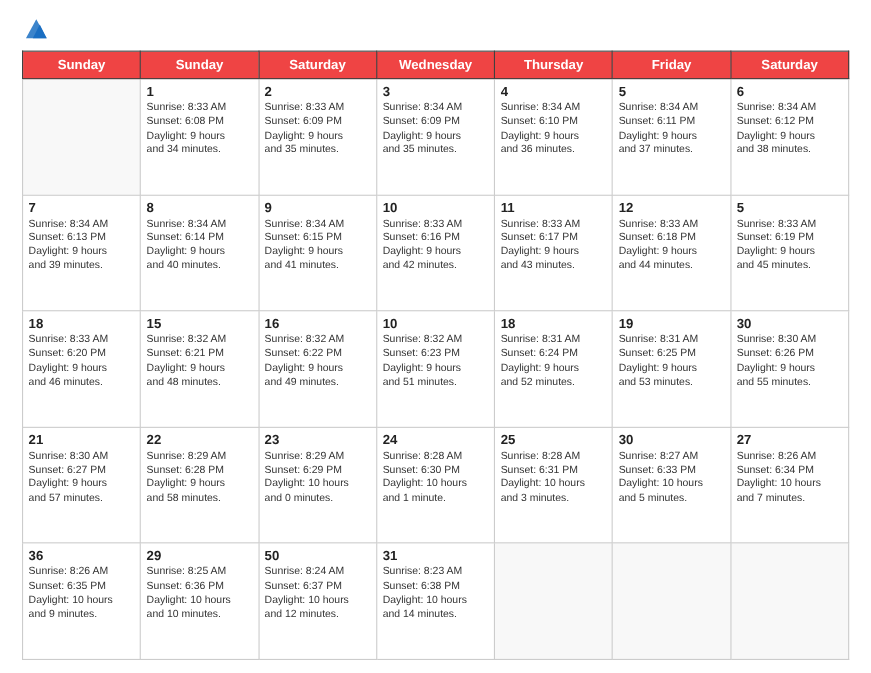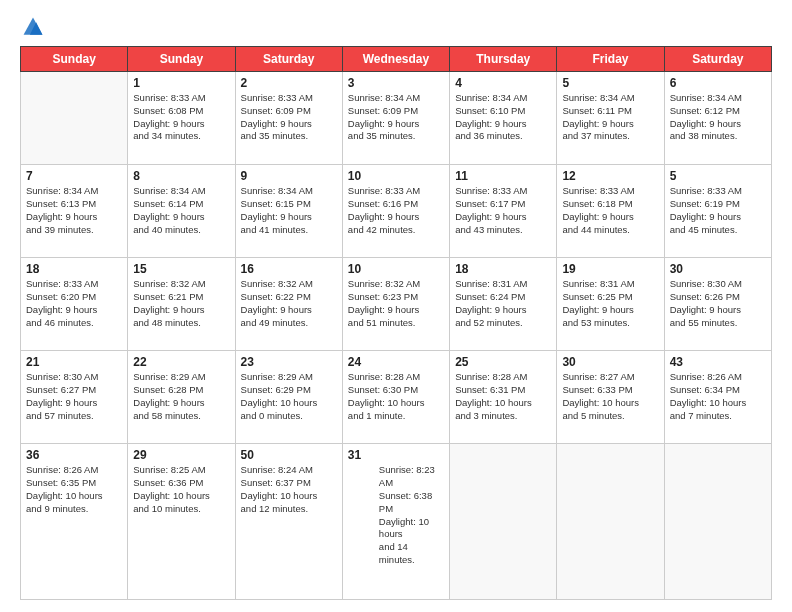--- a/index.html
+++ b/index.html
@@ -302,21 +302,21 @@
 and 3 minutes.</div>
           </td>
           <td>
             <span class="day-number">30</span>
             <div class="day-info" style="white-space: pre-line;">Sunrise: 8:27 AM
 Sunset: 6:33 PM
 Daylight: 10 hours
 and 5 minutes.</div>
           </td>
           <td>
-            <span class="day-number">43</span>
+            <span class="day-number">27</span>
             <div class="day-info" style="white-space: pre-line;">Sunrise: 8:26 AM
 Sunset: 6:34 PM
 Daylight: 10 hours
 and 7 minutes.</div>
           </td>
         </tr>
         <tr>
           <td>
             <span class="day-number">36</span>
             <div class="day-info" style="white-space: pre-line;">Sunrise: 8:26 AM
@@ -333,21 +333,21 @@
           </td>
           <td>
             <span class="day-number">50</span>
             <div class="day-info" style="white-space: pre-line;">Sunrise: 8:24 AM
 Sunset: 6:37 PM
 Daylight: 10 hours
 and 12 minutes.</div>
           </td>
           <td>
             <span class="day-number">31</span>
-            <div class="day-info" style="white-space: pre-line; margin-left: 31px;">Sunrise: 8:23 AM
+            <div class="day-info" style="white-space: pre-line;">Sunrise: 8:23 AM
 Sunset: 6:38 PM
 Daylight: 10 hours
 and 14 minutes.</div>
           </td>
           <td class="empty"></td>
           <td class="empty"></td>
           <td class="empty"></td>
         </tr>
       </tbody>
   </table>

